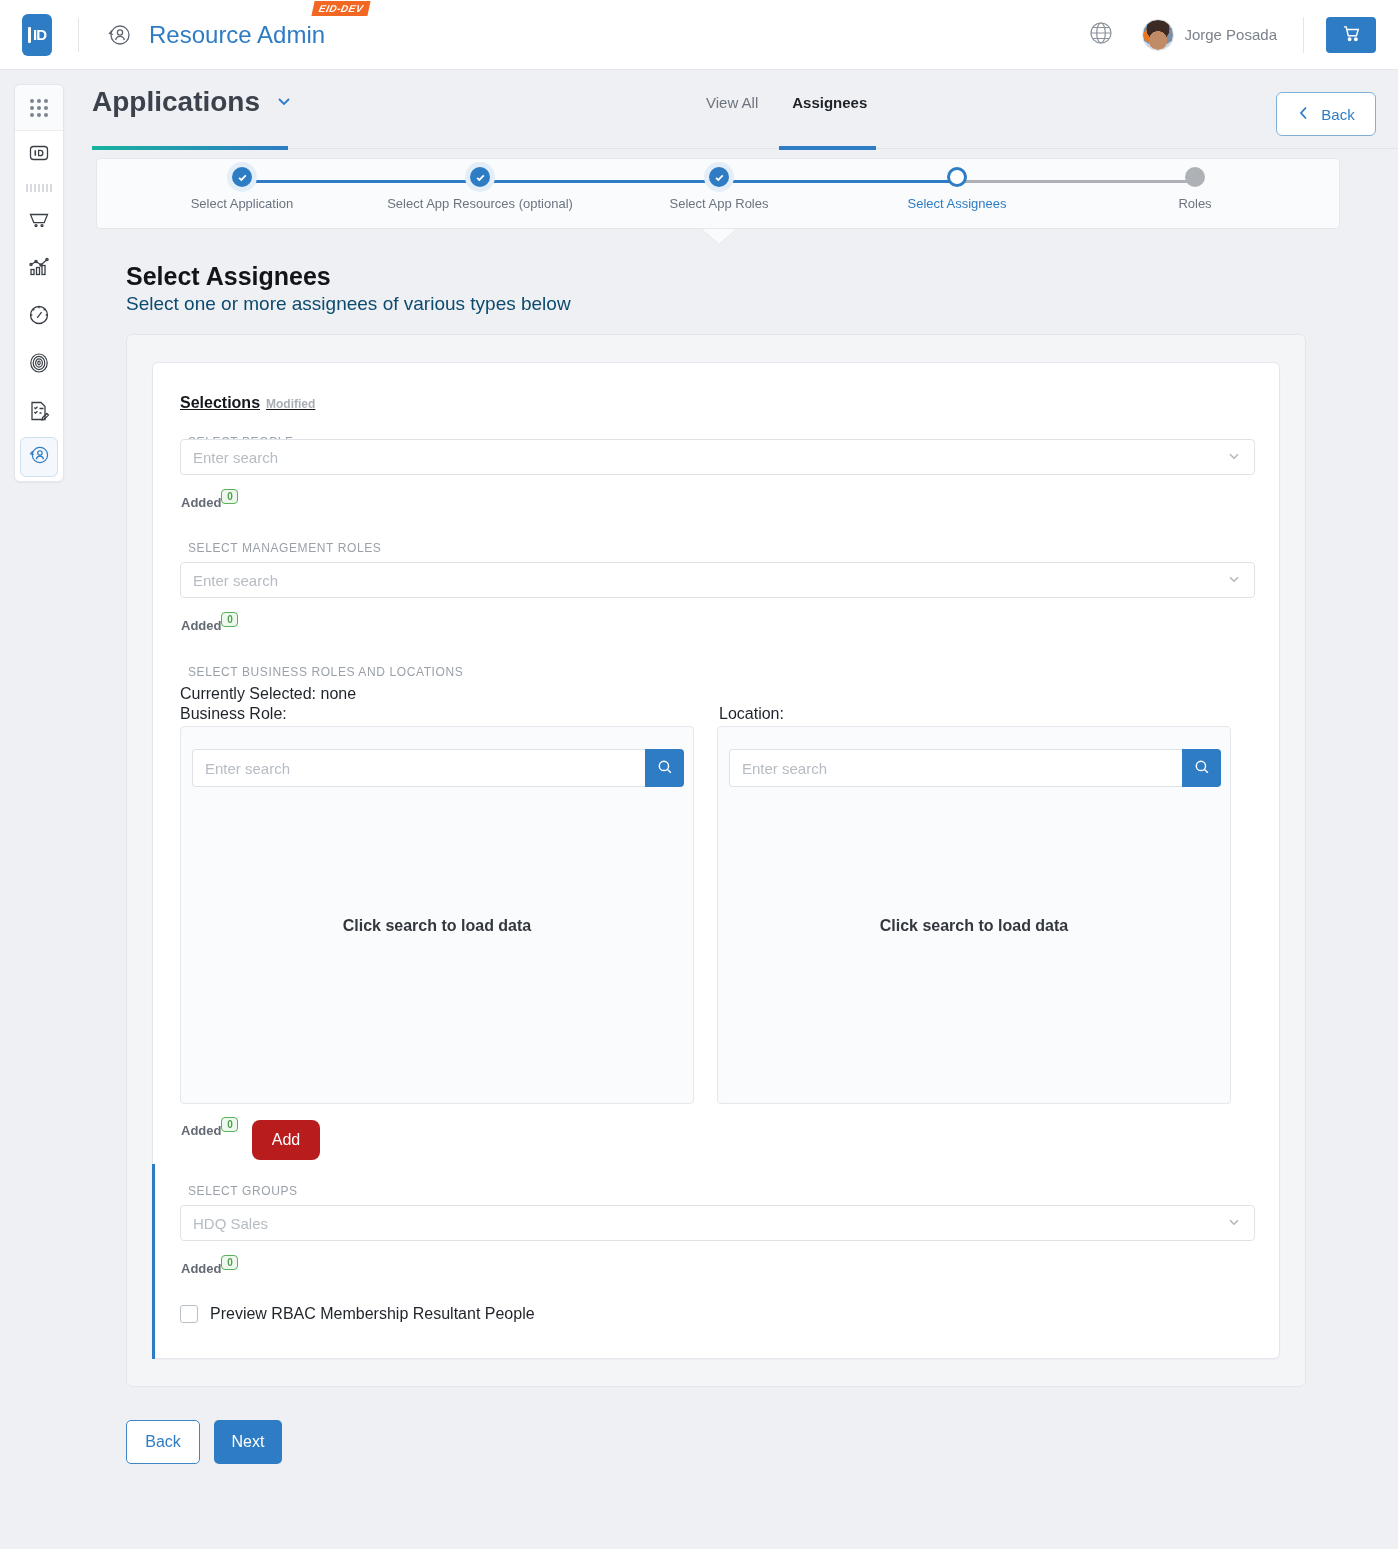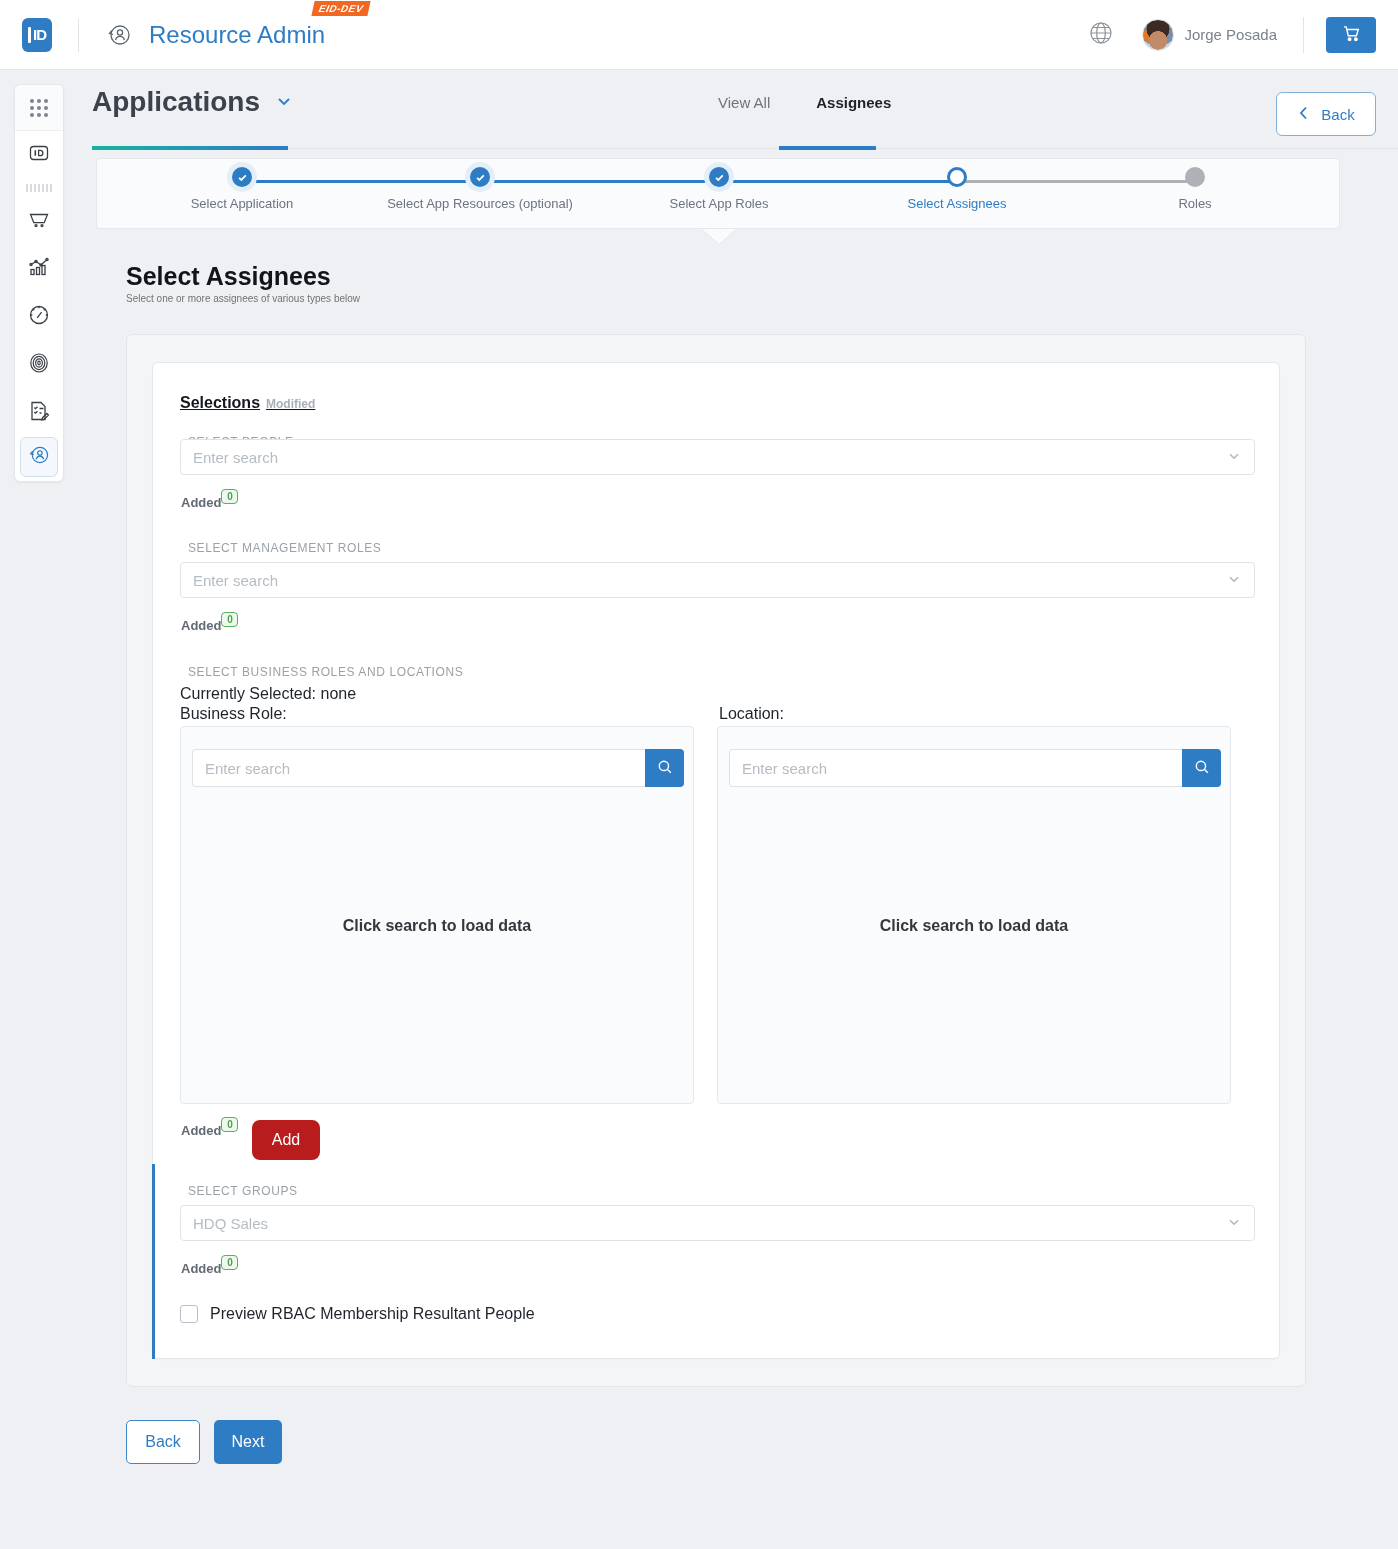--- a/index.html
+++ b/index.html
@@ -17,21 +17,21 @@
   .topbar {
     position: absolute; top: 0; left: 0;
     width: 1398px; height: 70px;
     background: #ffffff;
     display: flex; align-items: center;
     border-bottom: 1px solid #e3e6ea;
     z-index: 30;
   }
   .brand-logo {
     margin-left: 22px;
-    width: 30px; height: 34px;
+    width: 30px; height: 42px;
     border-radius: 6px;
     background: #2e7cc4;
     color: #fff;
     display: flex; align-items: center; justify-content: center;
     font-size: 15px; font-weight: bold; letter-spacing: -1px;
   }
   .brand-logo .bar { width:3px;height:16px;background:#fff;margin-right:2px;border-radius:1px;}
   .brand-logo .dee { font-size:15px; font-weight:bold; }
   .vdiv { width:1px; height:34px; background:#e1e4e8; margin-left:26px; }
   .app-icon { margin-left: 26px; color:#5d6570; display:flex; align-items:center;}
@@ -112,21 +112,21 @@
     position:absolute; left: 92px; top: 16px;
     font-size: 28px; font-weight: bold; color:#3b424c;
     display:flex; align-items:center; gap: 14px;
   }
   .chev-down { color:#2e7cc4; }
   .title-underline {
     position:absolute; left: 92px; top: 76px; width: 196px; height: 4px;
     background: linear-gradient(90deg, #17b39e, #2e7cc4);
   }
   .tabs { position:absolute; left: 706px; top: 24px; display:flex; gap: 34px; }
-  .tab { font-size: 15px; color:#6d747d; cursor:pointer; padding-bottom: 6px; margin-left: 12px; }
+  .tab { font-size: 15px; color:#6d747d; cursor:pointer; padding-bottom: 6px; }
   .tab.active { color:#1d2229; font-weight: bold; }
   .tab-underline { position:absolute; left:779px; top:76px; width:97px; height:4px; background:#2e7cc4; }
   .head-rule { position:absolute; left:92px; top:78px; right:0; height:1px; background:#e0e3e7; }
   .back-top {
     position:absolute; right: 22px; top: 22px;
     width: 100px; height: 44px;
     border: 1px solid #7fb0d9; border-radius: 6px;
     background:#fff; color:#2e7cc4; font-size:15px;
     display:flex; align-items:center; justify-content:center; gap: 10px;
     cursor:pointer;
@@ -162,21 +162,21 @@
     position:absolute; left: 702px; top: 229px;
     width: 0; height: 0;
     border-left: 17px solid transparent;
     border-right: 17px solid transparent;
     border-top: 15px solid #fafbfc;
     filter: drop-shadow(0 1px 0 #e4e7eb);
   }
 
   
   .sect-title { position:absolute; left:126px; top:262px; font-size:25px; font-weight:bold; color:#111418; }
-  .sect-sub   { position:absolute; left:126px; top:293px; font-size:10px; color:#737373; }
+  .sect-sub   { position:absolute; left:126px; top:293px; font-size:19px; color:#0c4a6e; }
 
   
   .outer-card {
     position:absolute; left: 126px; top: 334px;
     width: 1180px; height: 1053px;
     background: #f4f5f7;
     border: 1px solid #e2e5e9;
     border-radius: 6px;
   }
   .inner-card {

